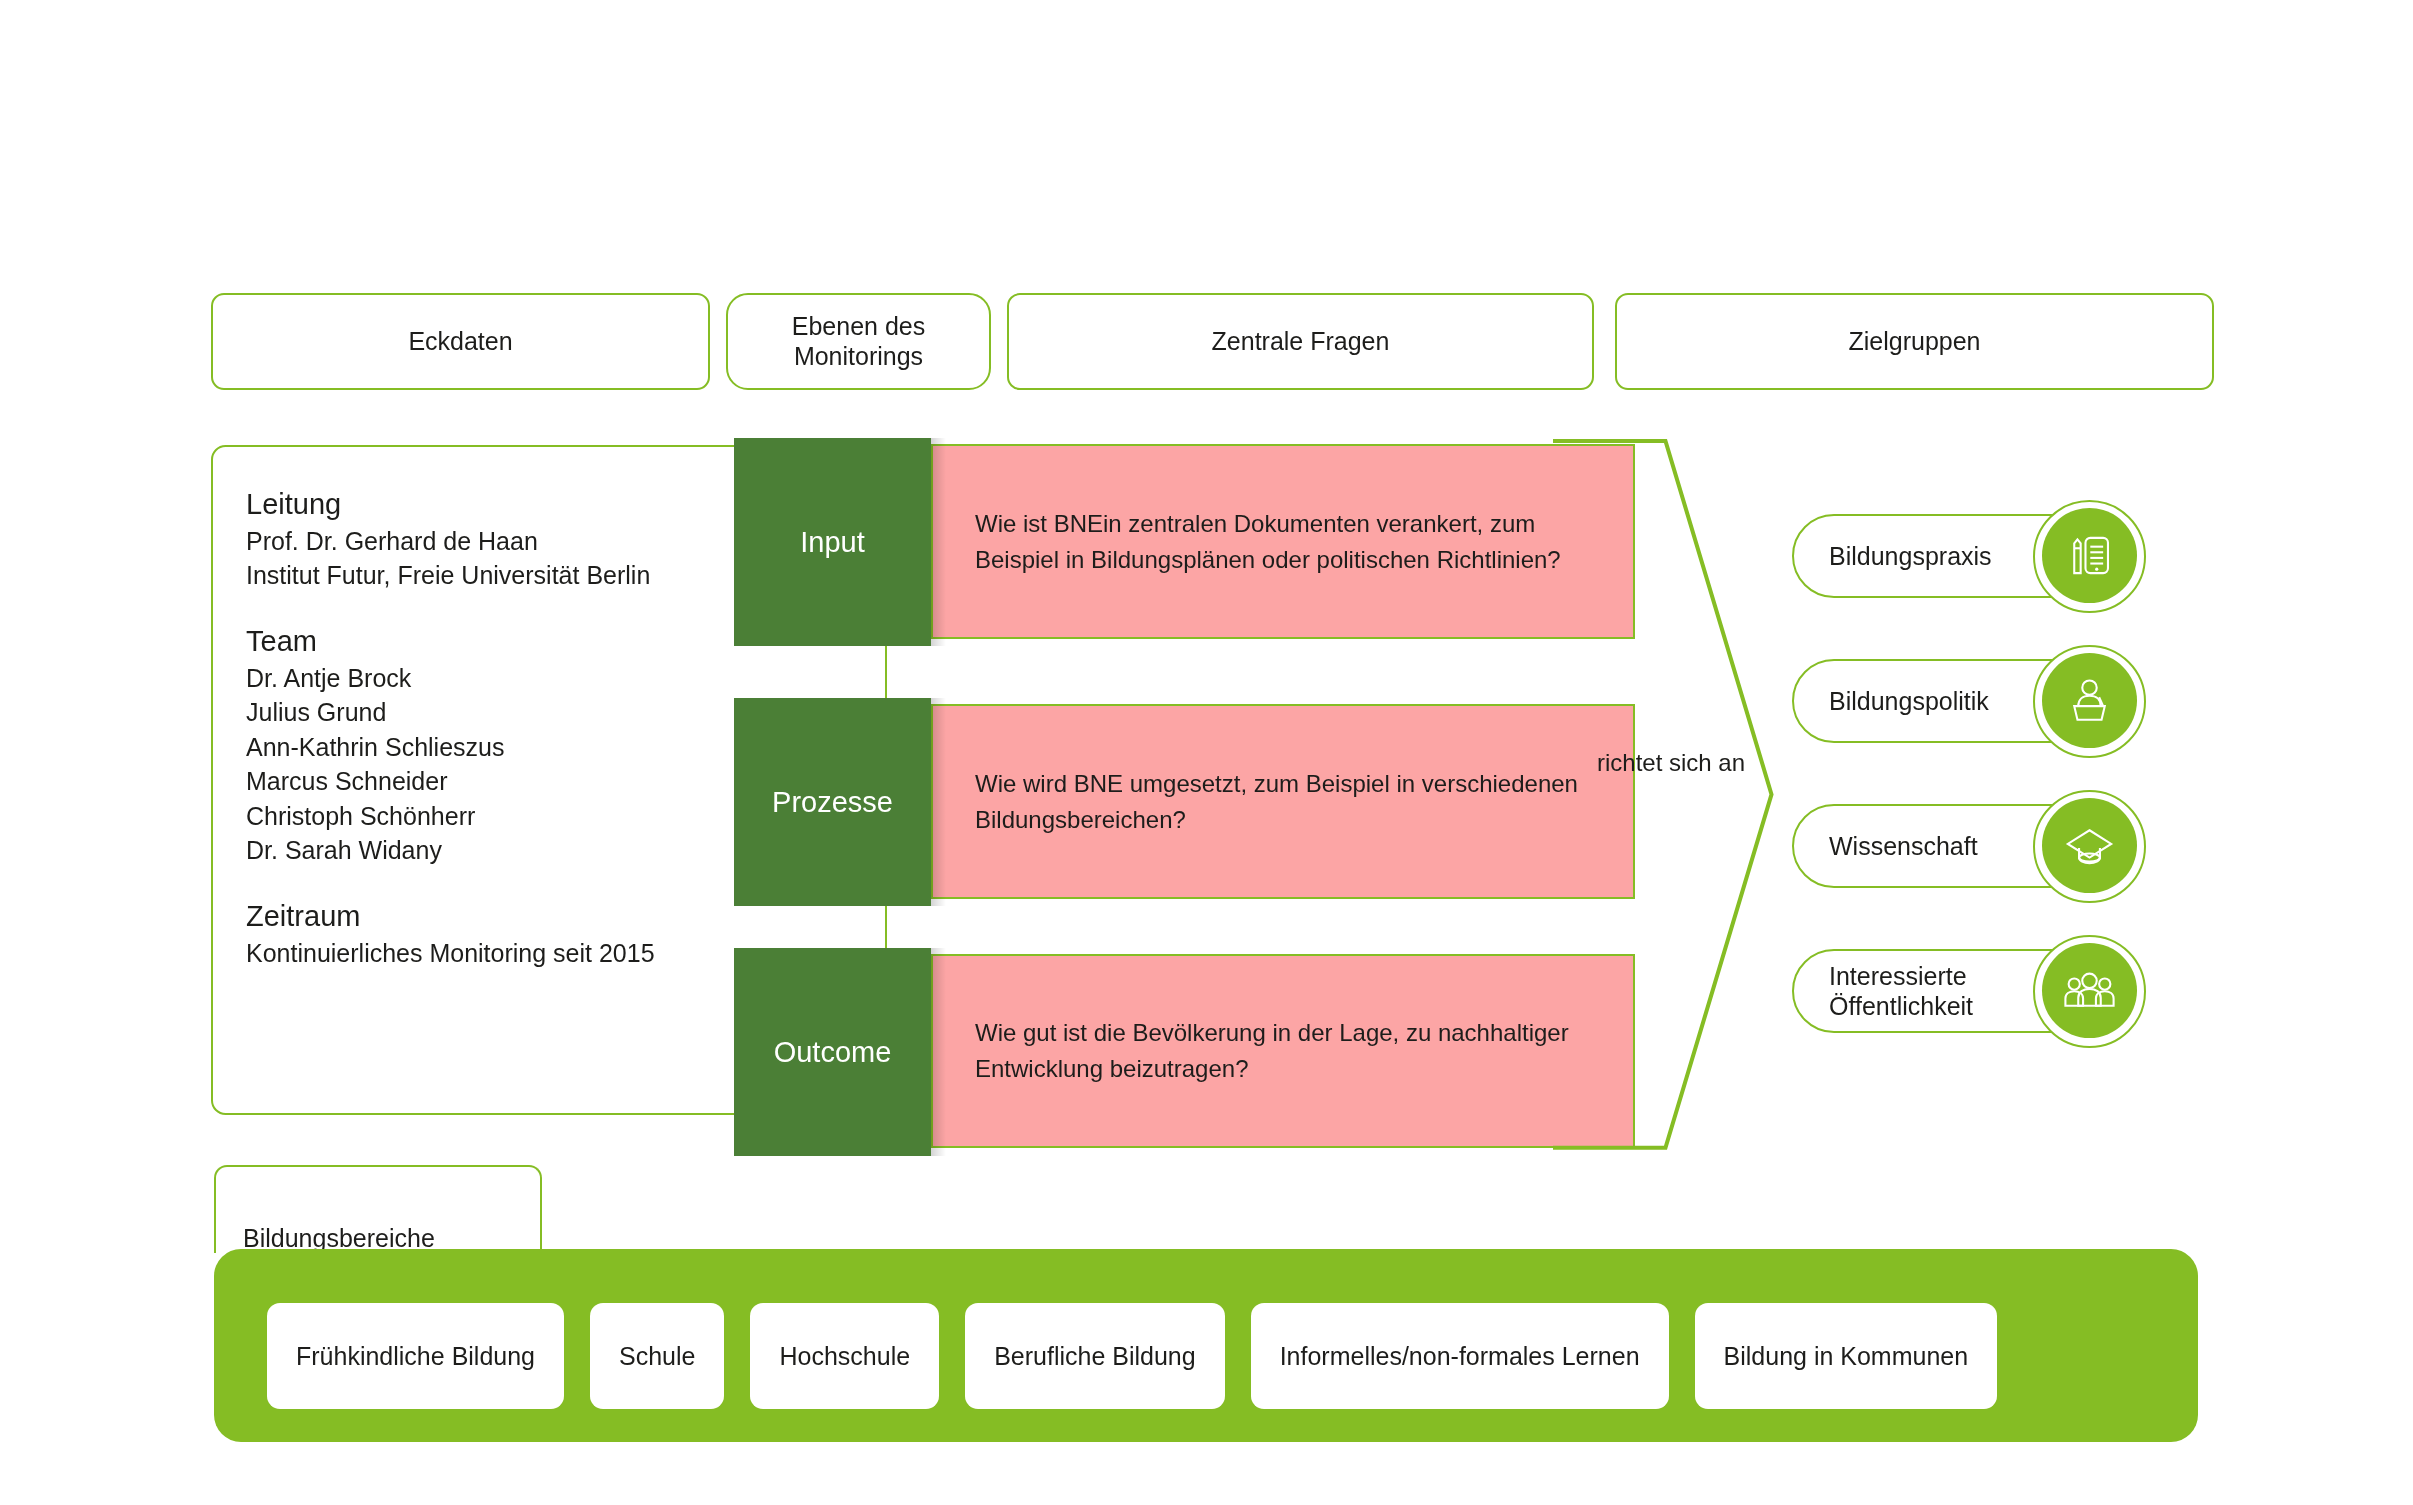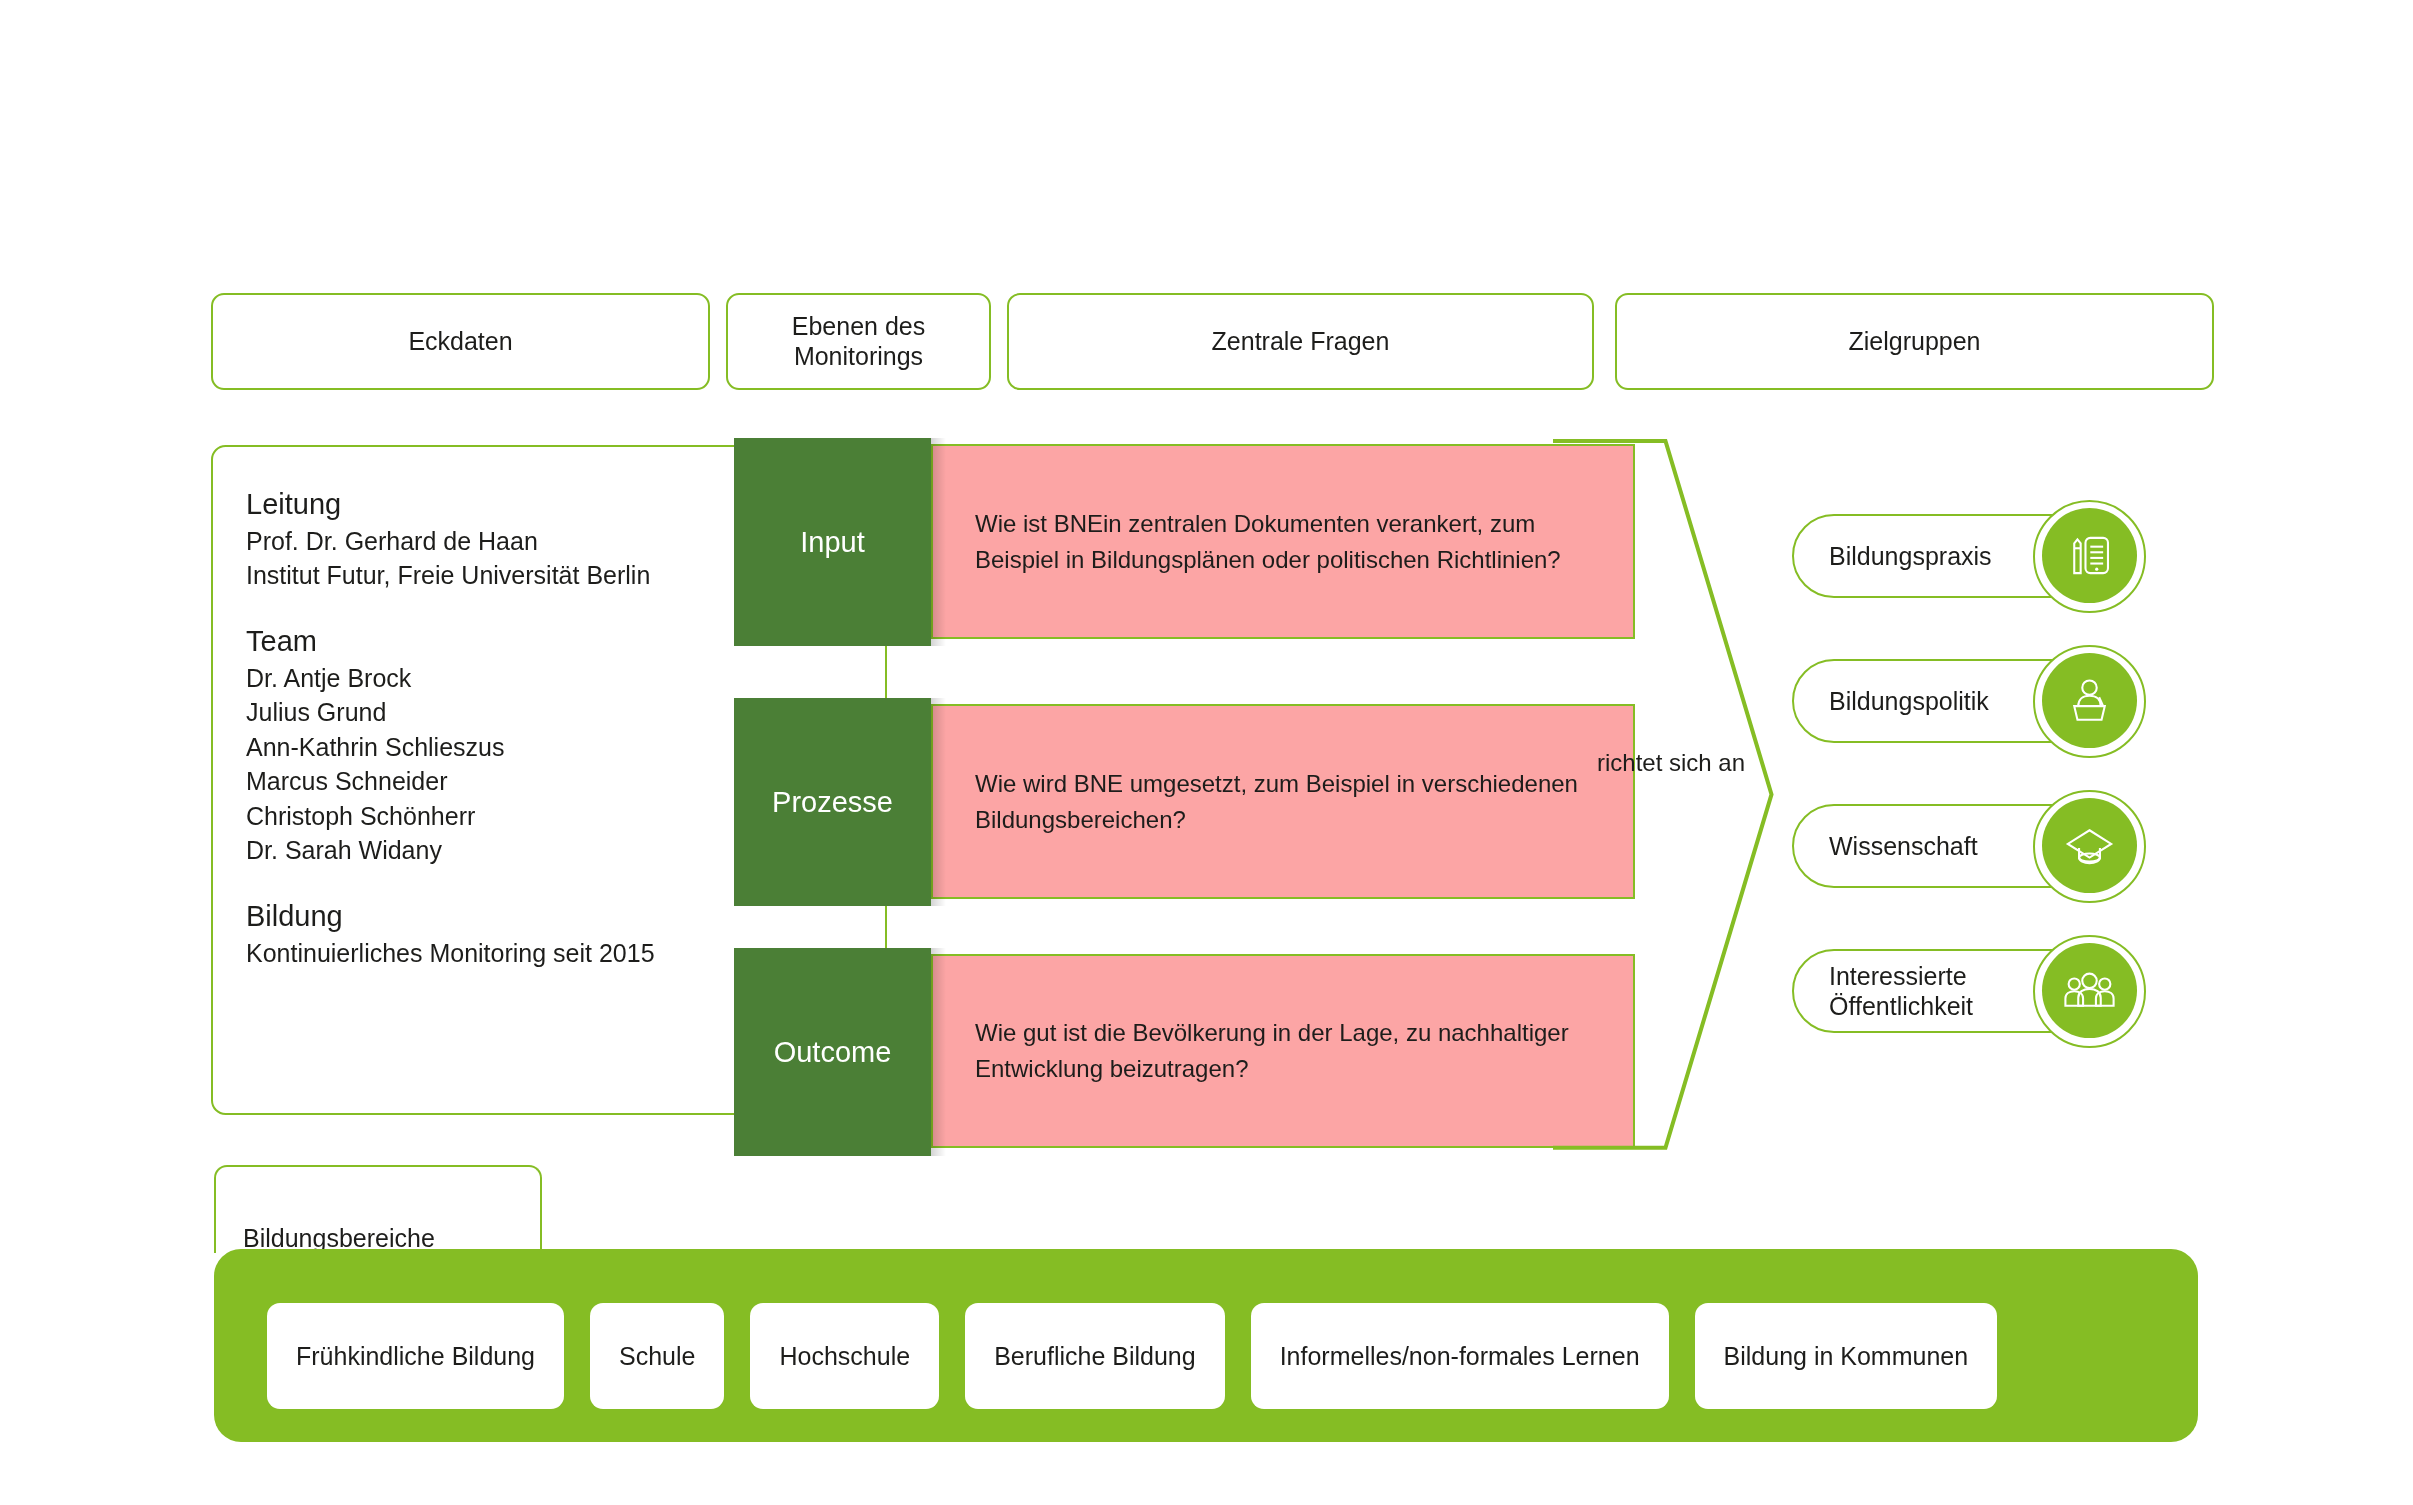--- a/index.html
+++ b/index.html
@@ -57,21 +57,21 @@
     display: flex;
     align-items: center;
     justify-content: center;
     text-align: center;
     font-size: 25px;
     line-height: 1.18;
     color: #1d1d1b;
     padding: 0 9.7px;
   }
   #header-tab-0 { left: 0px;    width: 499px; }
-  #header-tab-1 { left: 515px;  width: 265px; }
+  #header-tab-1 { left: 515px;  width: 265px; border-radius: 22px; }
   #header-tab-2 { left: 796px;  width: 587px; }
   #header-tab-3 { left: 1404px; width: 599px; }
 
   
   #left-panel {
     position: absolute;
     left: 211px;
     top: 445px;
     width: 676px;
     height: 670px;
@@ -308,21 +308,21 @@
       <div class="info-heading">Team</div>
       <div class="info-line">Dr. Antje Brock</div>
       <div class="info-line">Julius Grund</div>
       <div class="info-line">Ann-Kathrin Schlieszus</div>
       <div class="info-line">Marcus Schneider</div>
       <div class="info-line">Christoph Schönherr</div>
       <div class="info-line">Dr. Sarah Widany</div>
     </div>
 
     <div class="info-group">
-      <div class="info-heading">Bildung</div>
+      <div class="info-heading">Zeitraum</div>
       <div class="info-line">Kontinuierliches Monitoring seit 2015</div>
     </div>
 
   </div>
 
   <div class="level-row" id="level-row-0">
     <div class="level-card">
       <div class="level-card-inner">Wie ist BNEin zentralen Dokumenten verankert, zum Beispiel in Bildungsplänen oder politischen Richtlinien?</div>
     </div>
     <div class="level-tag">Input</div>

